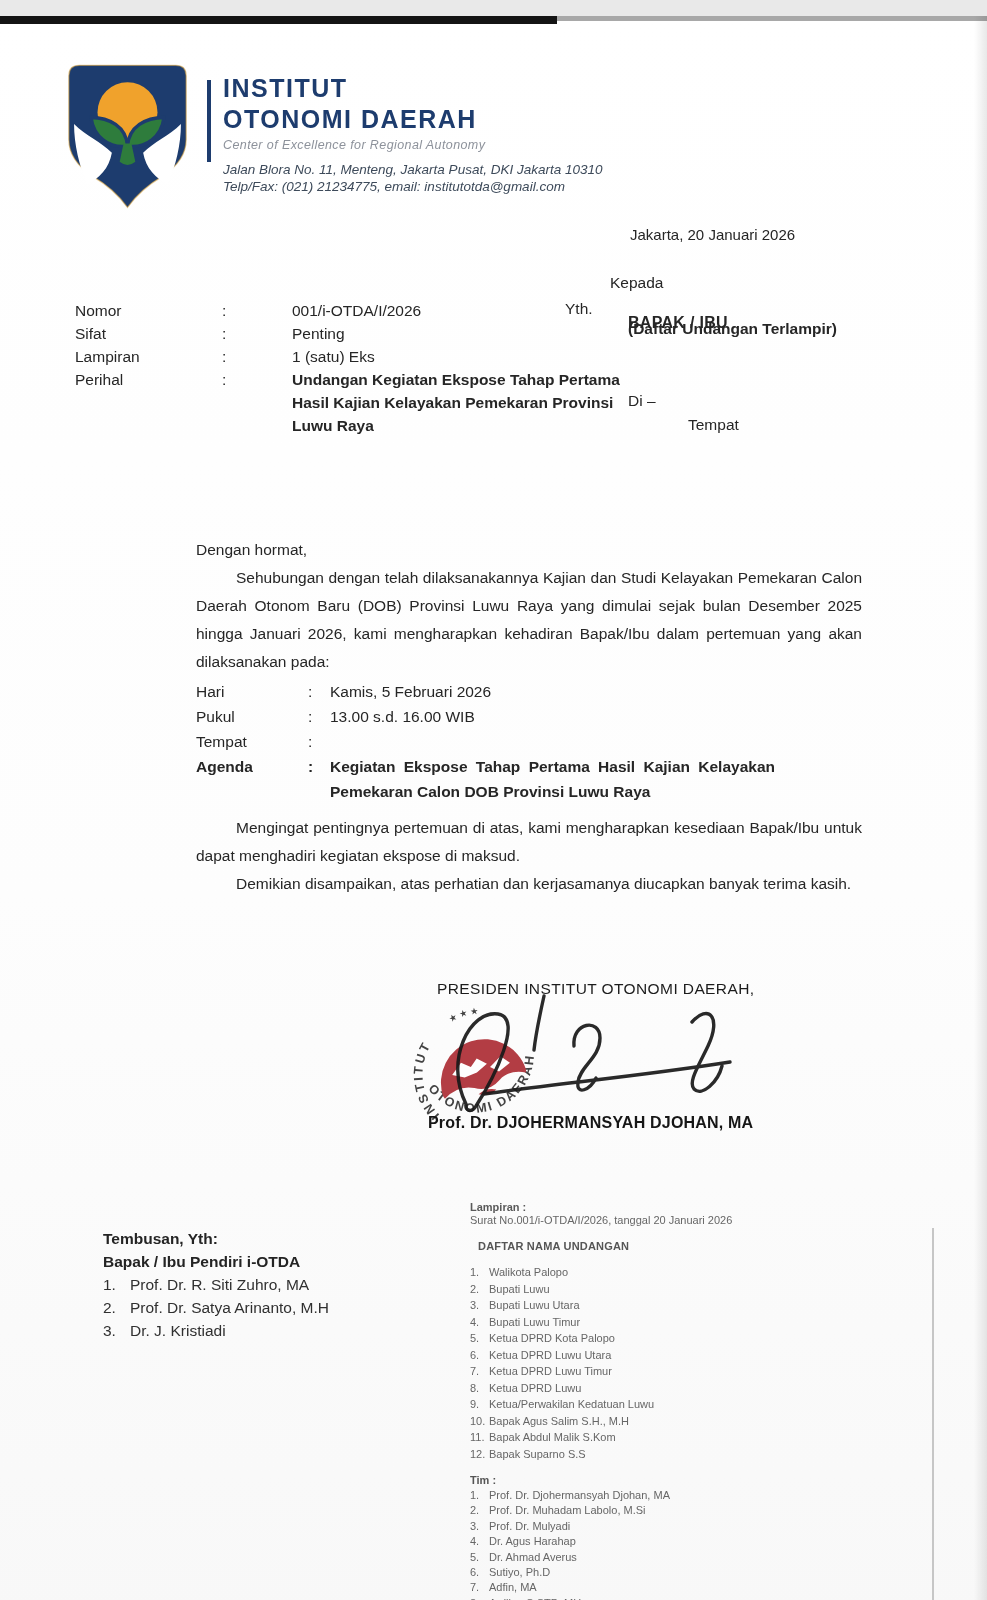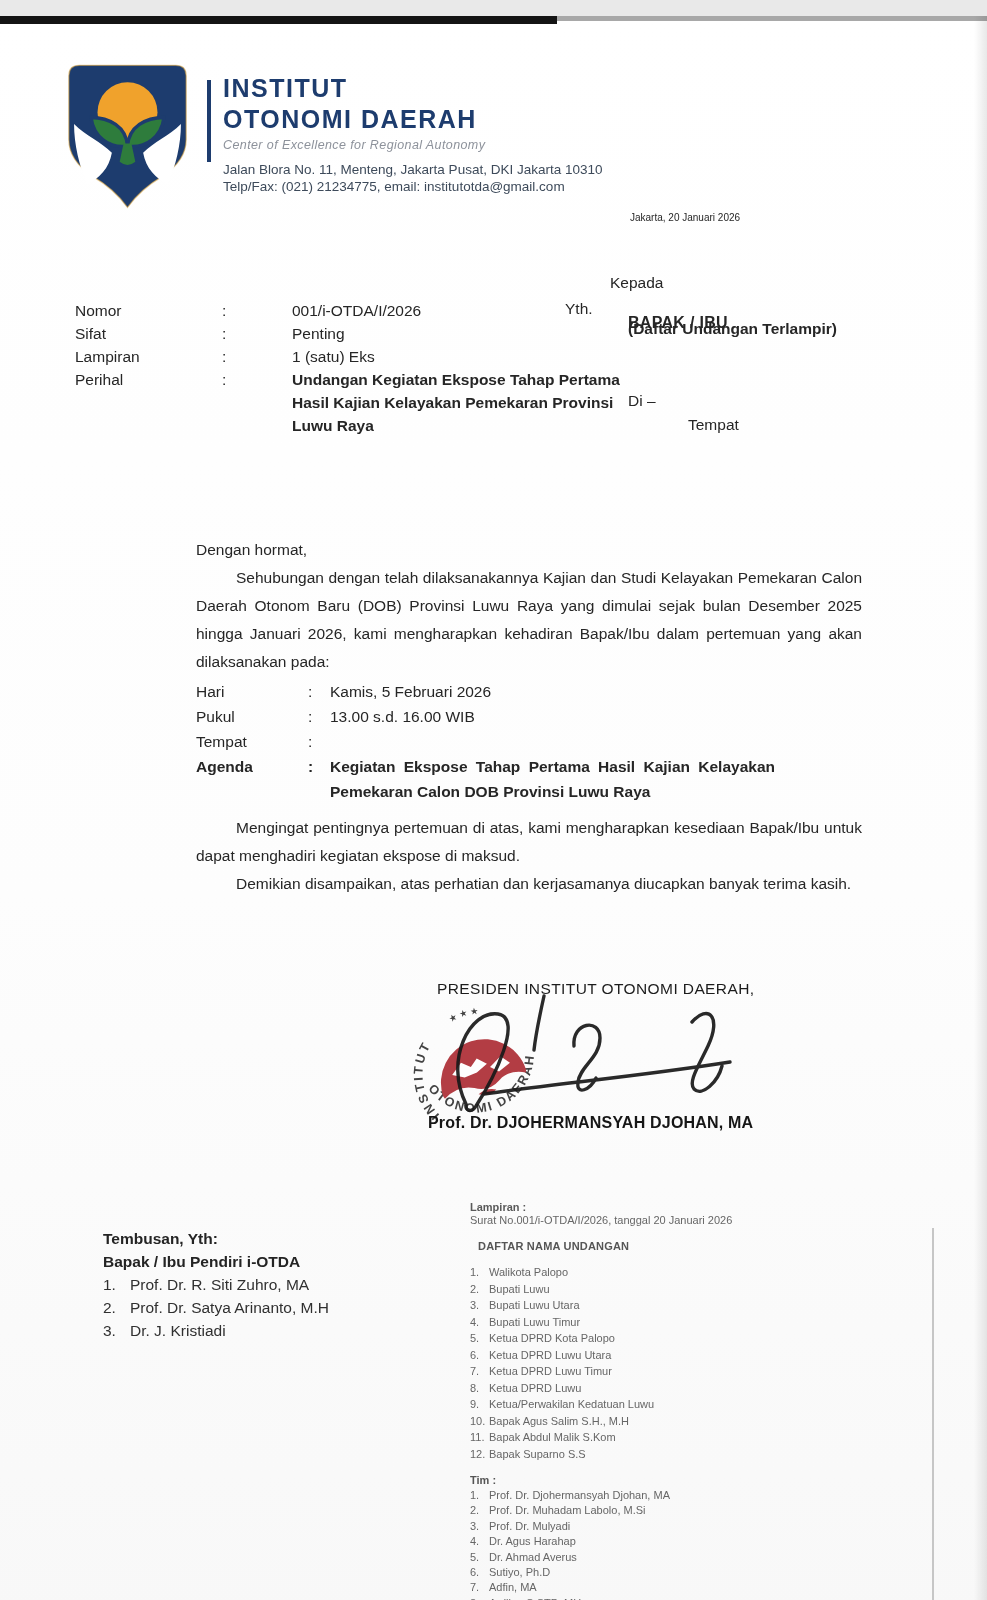--- a/index.html
+++ b/index.html
@@ -16,23 +16,23 @@
   .edge-band{position:absolute;right:0;top:0;bottom:0;width:13px;
     background:linear-gradient(to right,rgba(0,0,0,0),rgba(0,0,0,0.09));}
   .fold-line{position:absolute;left:932px;top:1212px;width:2px;height:388px;background:#c6c6c6;}
 
   
   .logo{position:absolute;left:62px;top:48px;width:131px;height:146px;}
   .lh-rule{position:absolute;left:207px;top:64px;width:4px;height:82px;background:#1d3c6e;}
   .lh-text{position:absolute;left:223px;top:57px;}
   .org1,.org2{font-weight:bold;color:#1d3c6e;font-size:25px;letter-spacing:1.5px;line-height:31px;}
   .tagline{font-style:italic;color:#8d929b;font-size:12.5px;letter-spacing:.4px;margin-top:3px;}
-  .addr{margin-top:9px;font-size:13.5px;color:#3d4a5a;line-height:17px;}
-
-  .dateline{position:absolute;left:630px;top:196px;font-size:10px;}
+  .addr{margin-top:9px;font-size:13.5px;color:#3d4a5a;line-height:17px;font-style:italic;}
+
+  .dateline{position:absolute;left:630px;top:210px;font-size:15px;}
 
   
   .meta{position:absolute;left:75px;top:283px;width:470px;font-size:15.5px;}
   .meta-row{display:grid;grid-template-columns:103px 26px 341px;line-height:23px;gap:44px;}
   .m-colon{text-align:left;}
   .bold{font-weight:bold;}
 
   
   .kepada{position:absolute;left:610px;top:258px;font-size:15.5px;}
   .yth{position:absolute;left:565px;top:284px;font-size:15.5px;}

